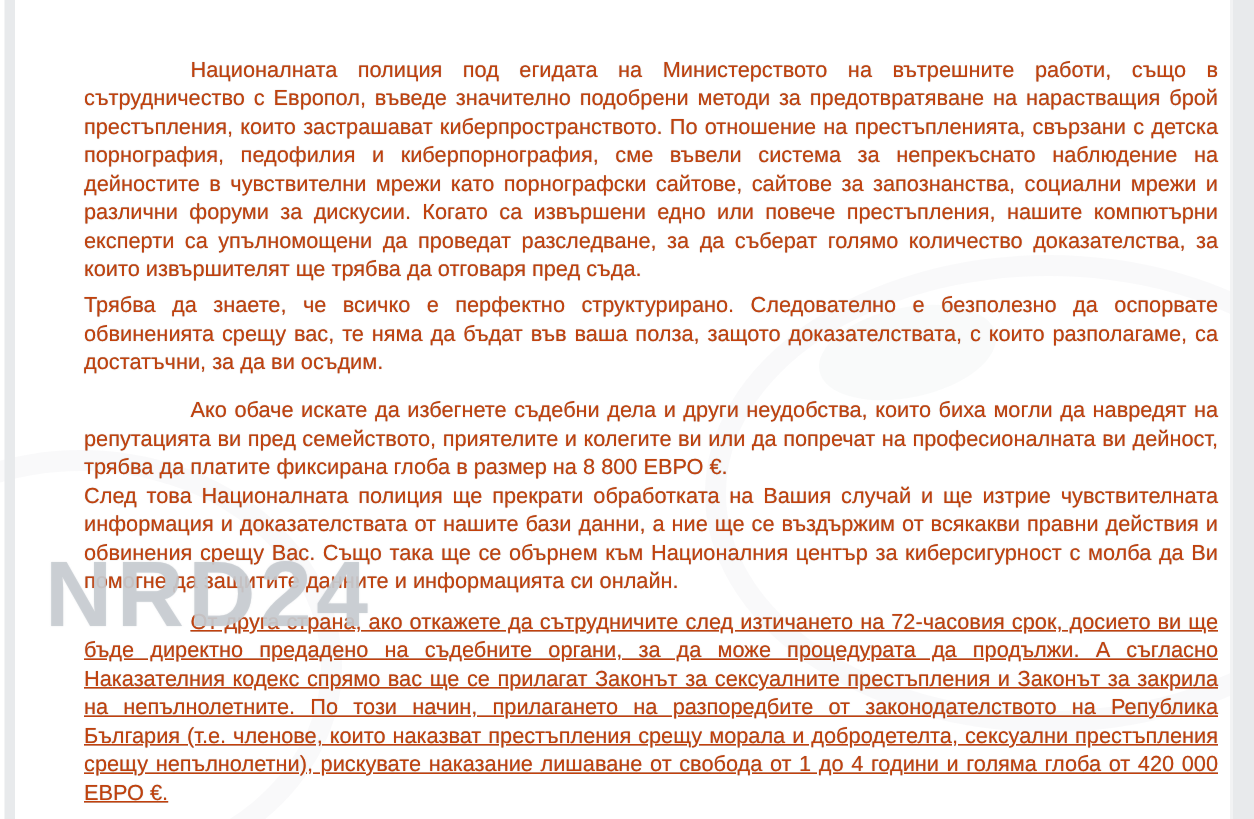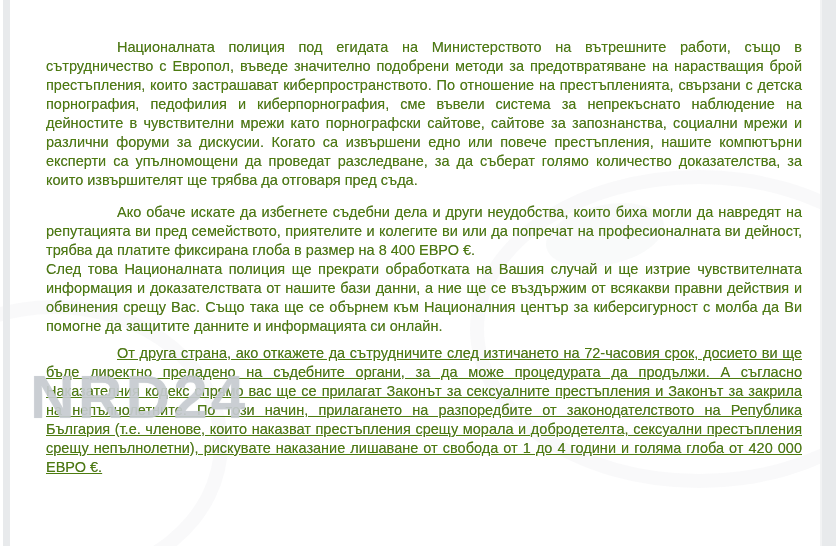--- a/index.html
+++ b/index.html
@@ -19,24 +19,24 @@
     top: 0;
     height: 100%;
     background: #e8eaec;
     z-index: 3;
   }
   .edge-left  { left: 3px;  width: 7px; }
   .edge-right { right: 0;   width: 14px; border-left: 2px solid #f2f3f4; }
 
   .doc {
     position: absolute;
-    left: 46px;
+    left: 56px;
     top: 38px;
     width: 756px;
-    color: #4d7c0f;
+    color: #c2410c;
     font-size: 14.5px;
     line-height: 19px;
     text-align: justify;
     z-index: 1;
     text-shadow: 0 0 0.6px rgba(70,70,70,0.55);
   }
   .doc p { margin: 0; }
   .doc p.indent { text-indent: 71px; }
   .m-small  { margin-top: 5px  !important; }
   .m-med    { margin-top: 13px !important; }
@@ -90,20 +90,21 @@
 
 <div class="edge-strip edge-left"></div>
 <div class="edge-strip edge-right"></div>
 
 <div class="bg-ellipse bg-e1"></div>
 <div class="bg-ellipse bg-e2"></div>
 <div class="bg-blob bg-b1"></div>
 
 <div class="doc">
   <p class="indent">Националната полиция под егидата на Министерството на вътрешните работи, също в сътрудничество с Европол, въведе значително подобрени методи за предотвратяване на нарастващия брой престъпления, които застрашават киберпространството. По отношение на престъпленията, свързани с детска порнография, педофилия и киберпорнография, сме въвели система за непрекъснато наблюдение на дейностите в чувствителни мрежи като порнографски сайтове, сайтове за запознанства, социални мрежи и различни форуми за дискусии. Когато са извършени едно или повече престъпления, нашите компютърни експерти са упълномощени да проведат разследване, за да съберат голямо количество доказателства, за които извършителят ще трябва да отговаря пред съда.</p>
-  <p class="indent m-med">Ако обаче искате да избегнете съдебни дела и други неудобства, които биха могли да навредят на репутацията ви пред семейството, приятелите и колегите ви или да попречат на професионалната ви дейност, трябва да платите фиксирана глоба в размер на 8 400 ЕВРО €.</p>
+  <p class="m-small">Трябва да знаете, че всичко е перфектно структурирано. Следователно е безполезно да оспорвате обвиненията срещу вас, те няма да бъдат във ваша полза, защото доказателствата, с които разполагаме, са достатъчни, за да ви осъдим.</p>
+  <p class="indent m-med">Ако обаче искате да избегнете съдебни дела и други неудобства, които биха могли да навредят на репутацията ви пред семейството, приятелите и колегите ви или да попречат на професионалната ви дейност, трябва да платите фиксирана глоба в размер на 8 800 ЕВРО €.</p>
   <p>След това Националната полиция ще прекрати обработката на Вашия случай и ще изтрие чувствителната информация и доказателствата от нашите бази данни, а ние ще се въздържим от всякакви правни действия и обвинения срещу Вас. Също така ще се обърнем към Националния център за киберсигурност с молба да Ви помогне да защитите данните и информацията си онлайн.</p>
   <p class="indent m-med2">От друга страна, ако откажете да сътрудничите след изтичането на 72-часовия срок, досието ви ще бъде директно предадено на съдебните органи, за да може процедурата да продължи. А съгласно Наказателния кодекс спрямо вас ще се прилагат Законът за сексуалните престъпления и Законът за закрила на непълнолетните. По този начин, прилагането на разпоредбите от законодателството на Република България (т.е. членове, които наказват престъпления срещу морала и добродетелта, сексуални престъпления срещу непълнолетни), рискувате наказание лишаване от свобода от 1 до 4 години и голяма глоба от 420 000 ЕВРО €.</p>
 
 </div>
 
 <div class="watermark">NRD24</div>
 <div class="watermark-faint"></div>
 
 </body></html>

